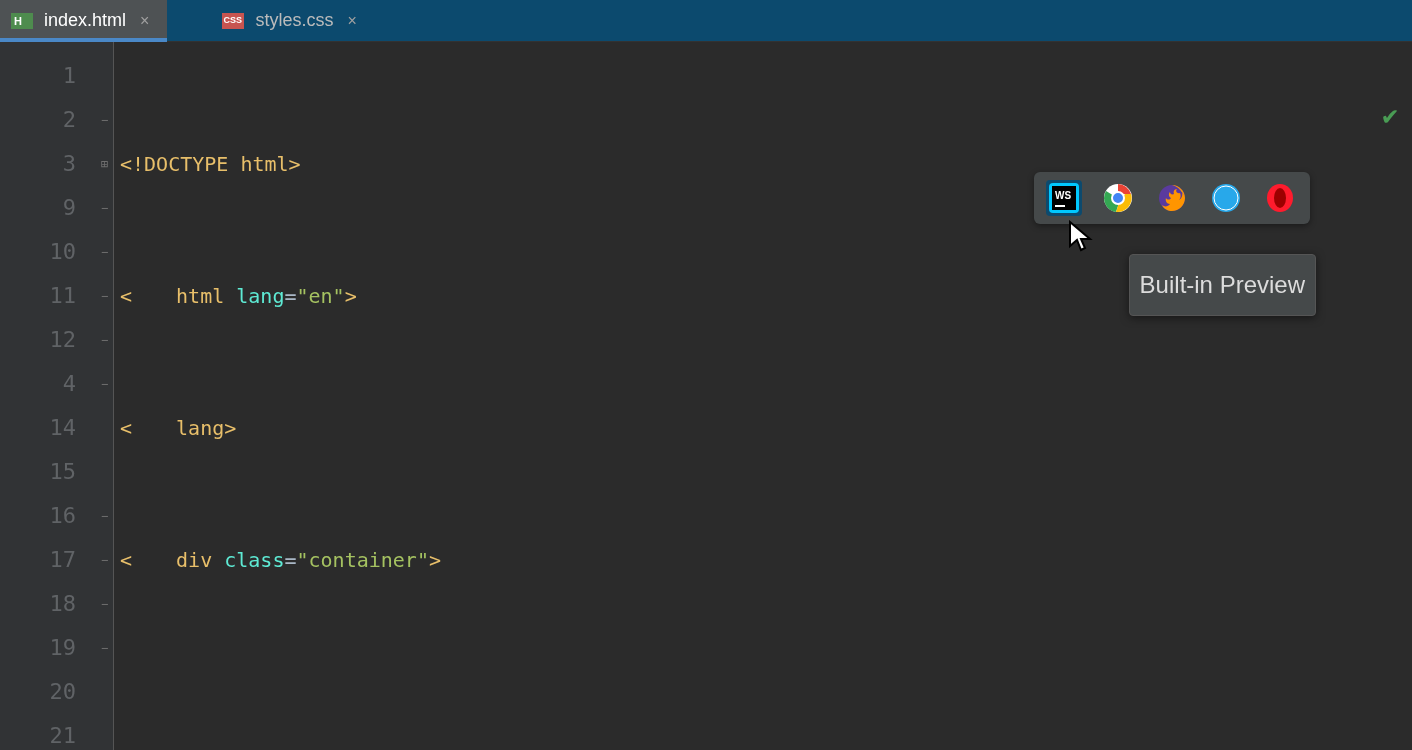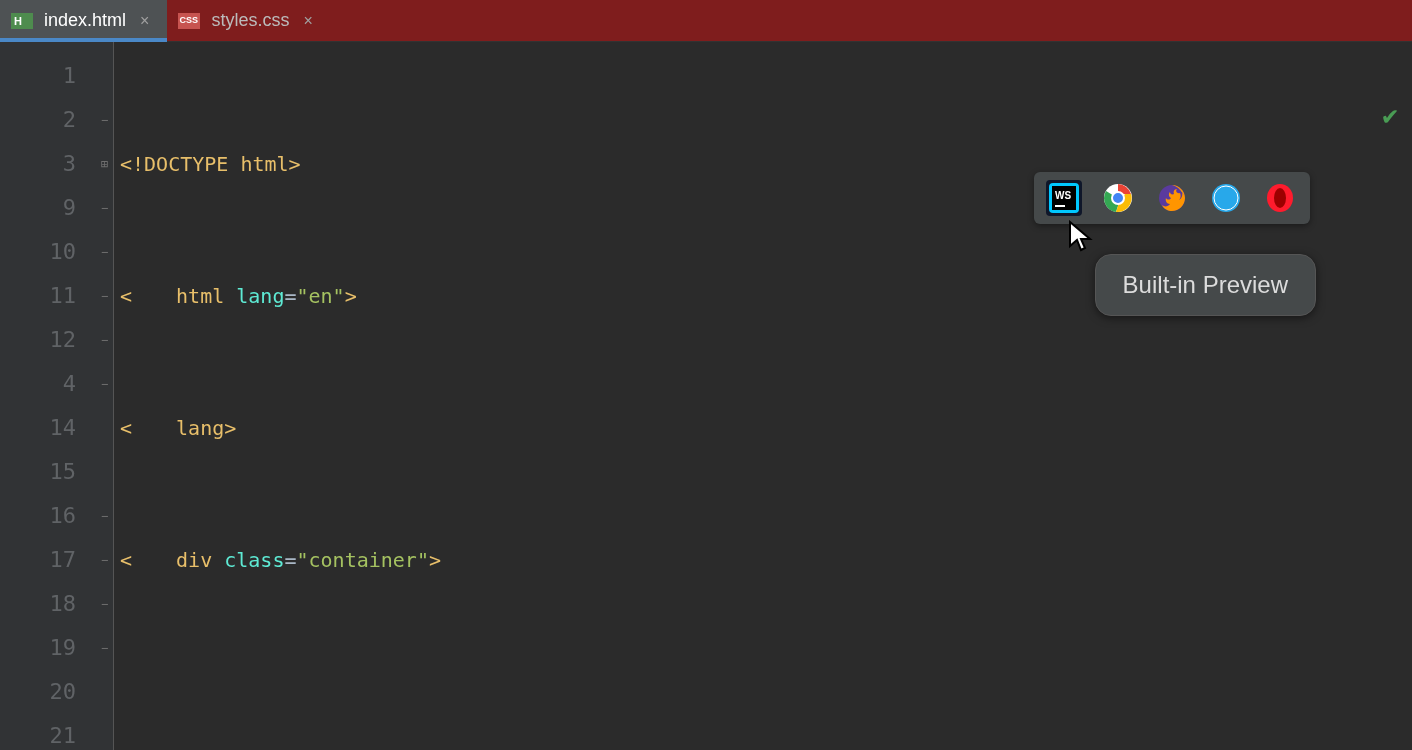--- a/index.html
+++ b/index.html
@@ -8,22 +8,23 @@
     height: 750px;
     background: #2b2b2b;
     font-family: "Menlo", "Consolas", monospace;
     overflow: hidden;
     color: #a9b7c6;
   }
   .tabs {
     display: flex;
     align-items: center;
     height: 42px;
-    background: #7f1d1d;
+    background: #0c4a6e;
     border-bottom: 1px solid #323232;
+    gap: 44px;
   }
   .tab {
     display: flex;
     align-items: center;
     padding: 0 18px 0 10px;
     height: 100%;
     color: #bbbbbb;
     font-family: -apple-system, "Segoe UI", sans-serif;
     font-size: 18px;
     cursor: pointer;
@@ -120,32 +121,32 @@
     gap: 18px;
     box-shadow: 0 2px 6px rgba(0,0,0,0.4);
   }
   .browser-popup .bicon {
     width: 36px; height: 36px;
     display: flex; align-items: center; justify-content: center;
     cursor: pointer;
     border-radius: 4px;
   }
   .browser-popup .bicon.selected {
-    background: #0f172a;
+    background: #0c4a6e;
   }
   .tooltip {
     position: absolute;
     right: 96px;
     top: 212px;
     background: #45494a;
     color: #dcdcdc;
     font-family: -apple-system, "Segoe UI", sans-serif;
     font-size: 24px;
-    padding: 16px 27px;
-    border-radius: 16px;
+    padding: 16px 10px;
+    border-radius: 4px;
     box-shadow: 0 2px 8px rgba(0,0,0,0.5);
     border: 1px solid #555;
   }
   .mouse-cursor {
     position: absolute;
     right: 318px;
     top: 178px;
     pointer-events: none;
     z-index: 50;
   }

